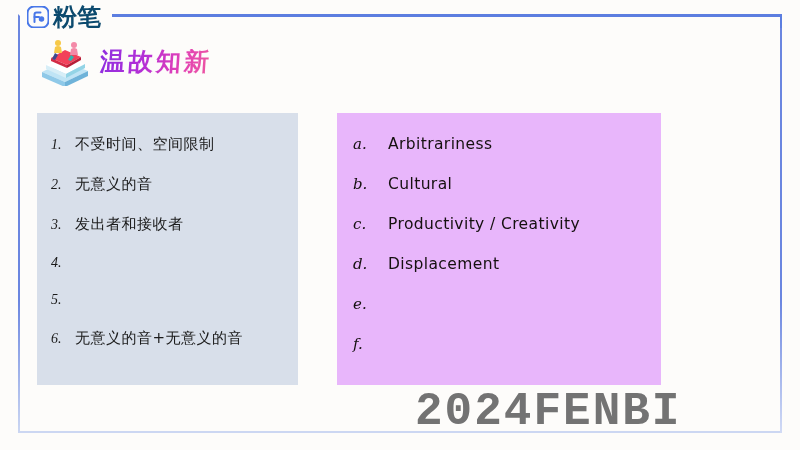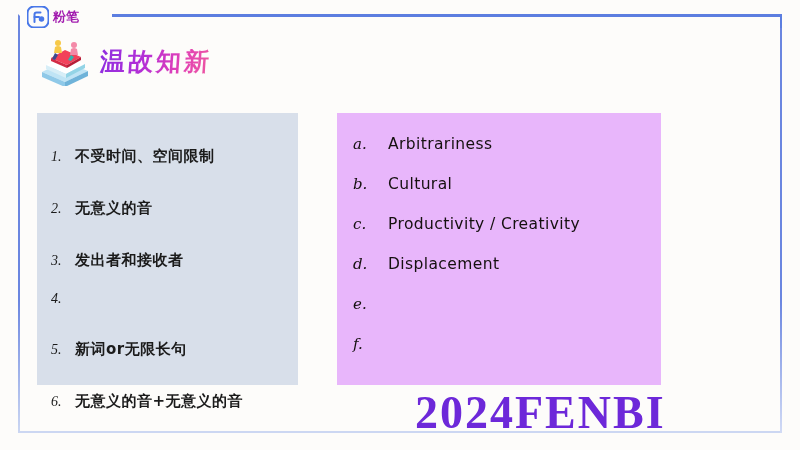--- a/index.html
+++ b/index.html
@@ -85,23 +85,23 @@
     align-items: center;
     gap: 4px;
     height: 24px;
   }
   .logo-mark {
     width: 22px;
     height: 22px;
     display: block;
   }
   .logo-text {
-    font-size: 13px;
+    font-size: 24px;
     font-weight: 700;
-    color: #a21caf;
+    color: #0c4a6e;
     letter-spacing: 0px;
     line-height: 22px;
     font-family: "DejaVu Sans", "Liberation Sans", sans-serif;
   }
 
   
   .heading {
     position: absolute;
     left: 38px;
     top: 34px;
@@ -127,25 +127,25 @@
     transform: skewX(-4deg);
   }
 
   
   .watermark {
     position: absolute;
     left: 415px;
     top: 386px;
     font-size: 46px;
     font-weight: 700;
-    color: #6d28d9;
+    color: #737373;
     letter-spacing: 2px;
     white-space: nowrap;
     user-select: none;
-    font-family: Liberation Serif, serif;
+    font-family: Liberation Mono, monospace;
   }
 
   
   .panel-left {
     position: absolute;
     left: 37px;
     top: 113px;
     width: 261px;
     height: 272px;
     background: #d8dfea;
@@ -174,24 +174,23 @@
   }
   .cn-marker {
     width: 24px;
     flex: none;
     font-size: 14px;
     font-style: italic;
     font-family: "Liberation Serif", "DejaVu Serif", serif;
   }
   .cn-text {
     font-size: 15px;
-    font-weight: 700;
+    font-weight: 400;
     letter-spacing: 0.5px;
     font-family: "DejaVu Sans", "Liberation Sans", sans-serif;
-    margin-top: 12px;
   }
 
   .en-item {
     display: flex;
     align-items: baseline;
     margin-bottom: 22px;
     color: #15100f;
   }
   .en-marker {
     width: 35px;
@@ -268,21 +267,20 @@
       </li>
       <li class="cn-item">
         <span class="cn-marker">3.</span>
         <span class="cn-text">发出者和接收者</span>
       </li>
       <li class="cn-item">
         <span class="cn-marker">4.</span>
       </li>
       <li class="cn-item">
         <span class="cn-marker">5.</span>
-        <span class="cn-text">新词or无限长句</span>
       </li>
       <li class="cn-item">
         <span class="cn-marker">6.</span>
         <span class="cn-text">无意义的音+无意义的音</span>
       </li>
     </ul>
   </div>
 
   <div class="panel-right">
     <ul class="en-list">

